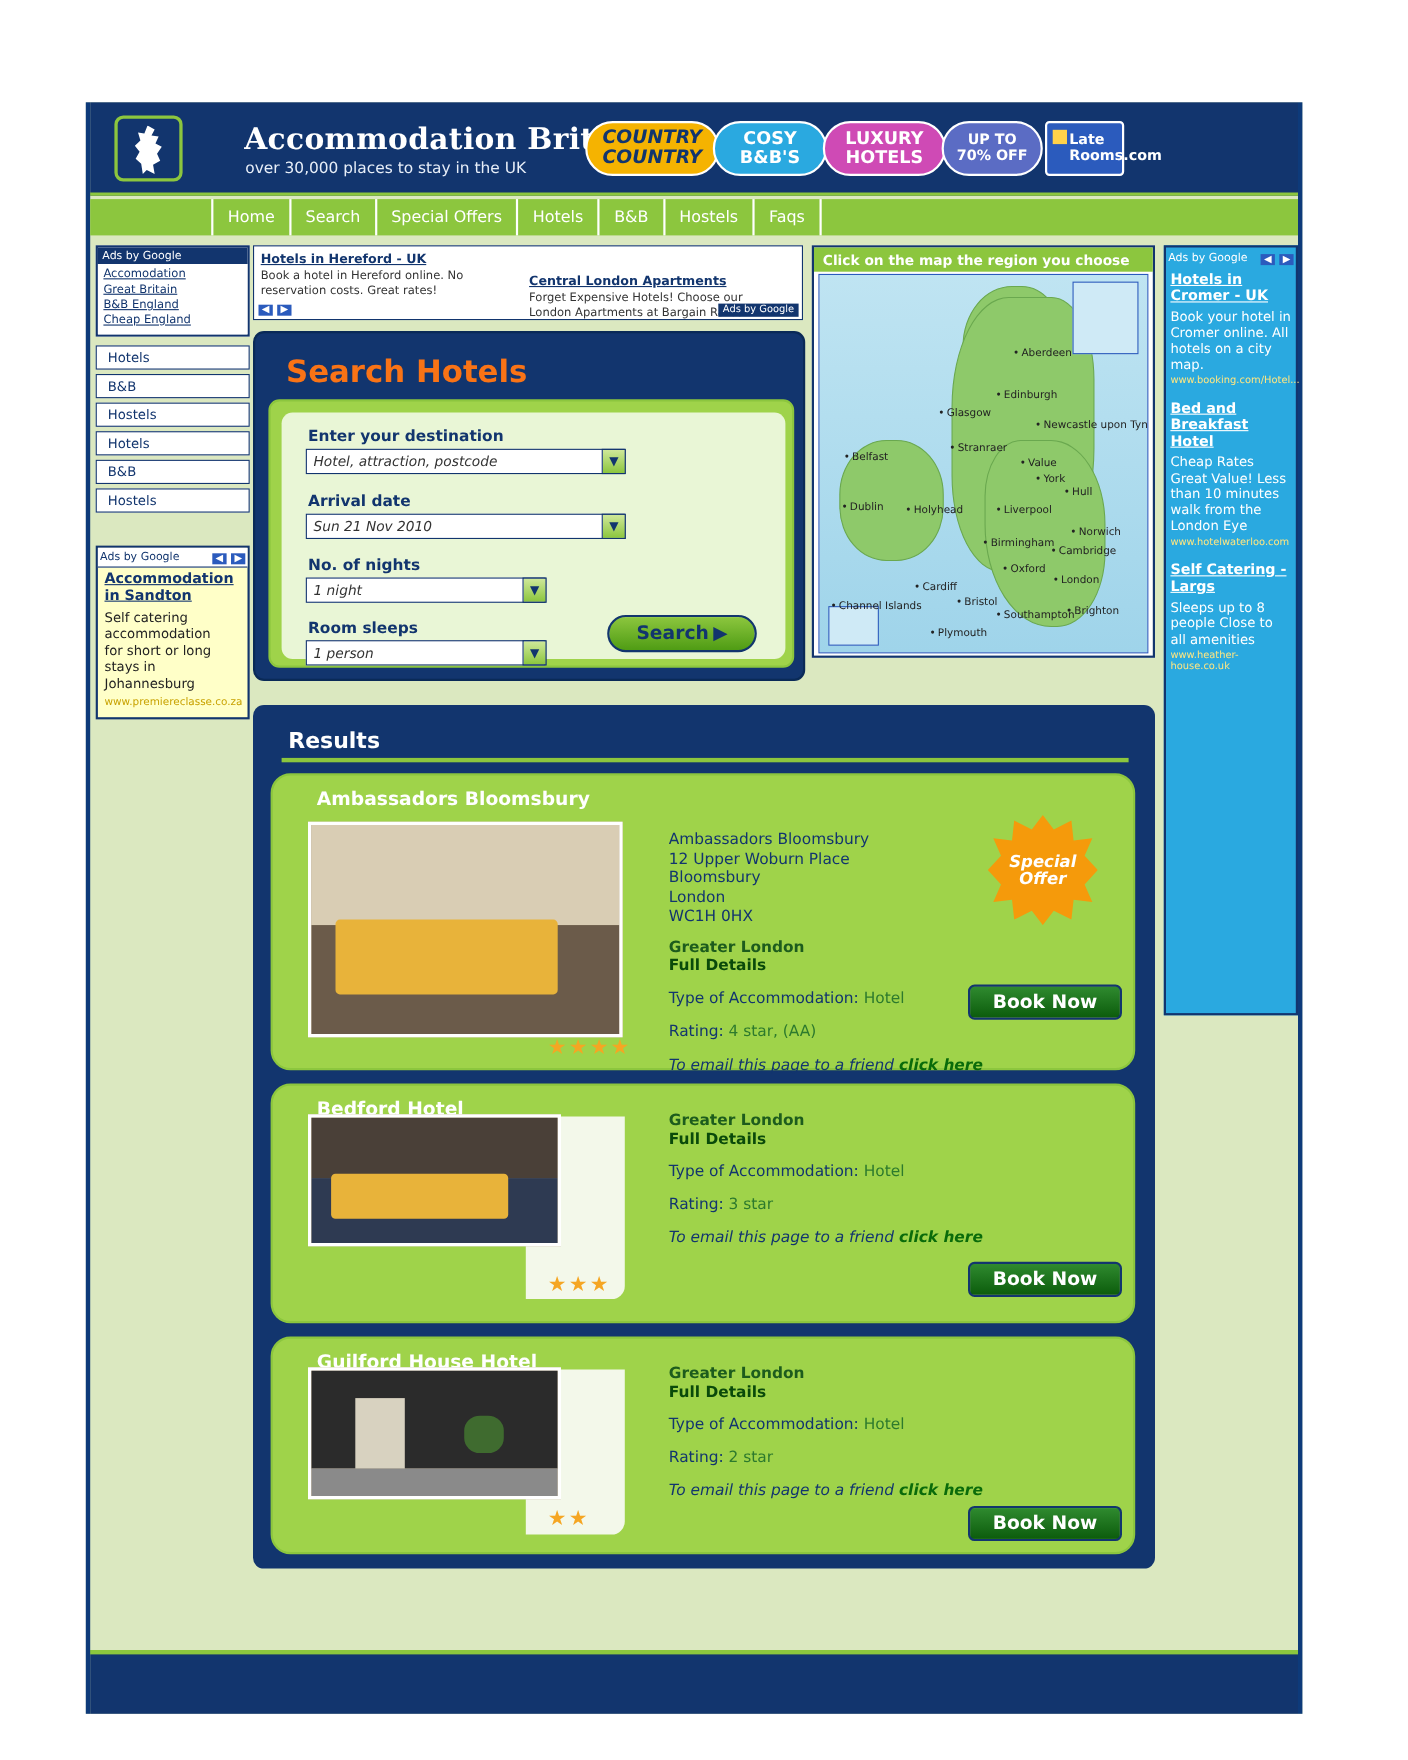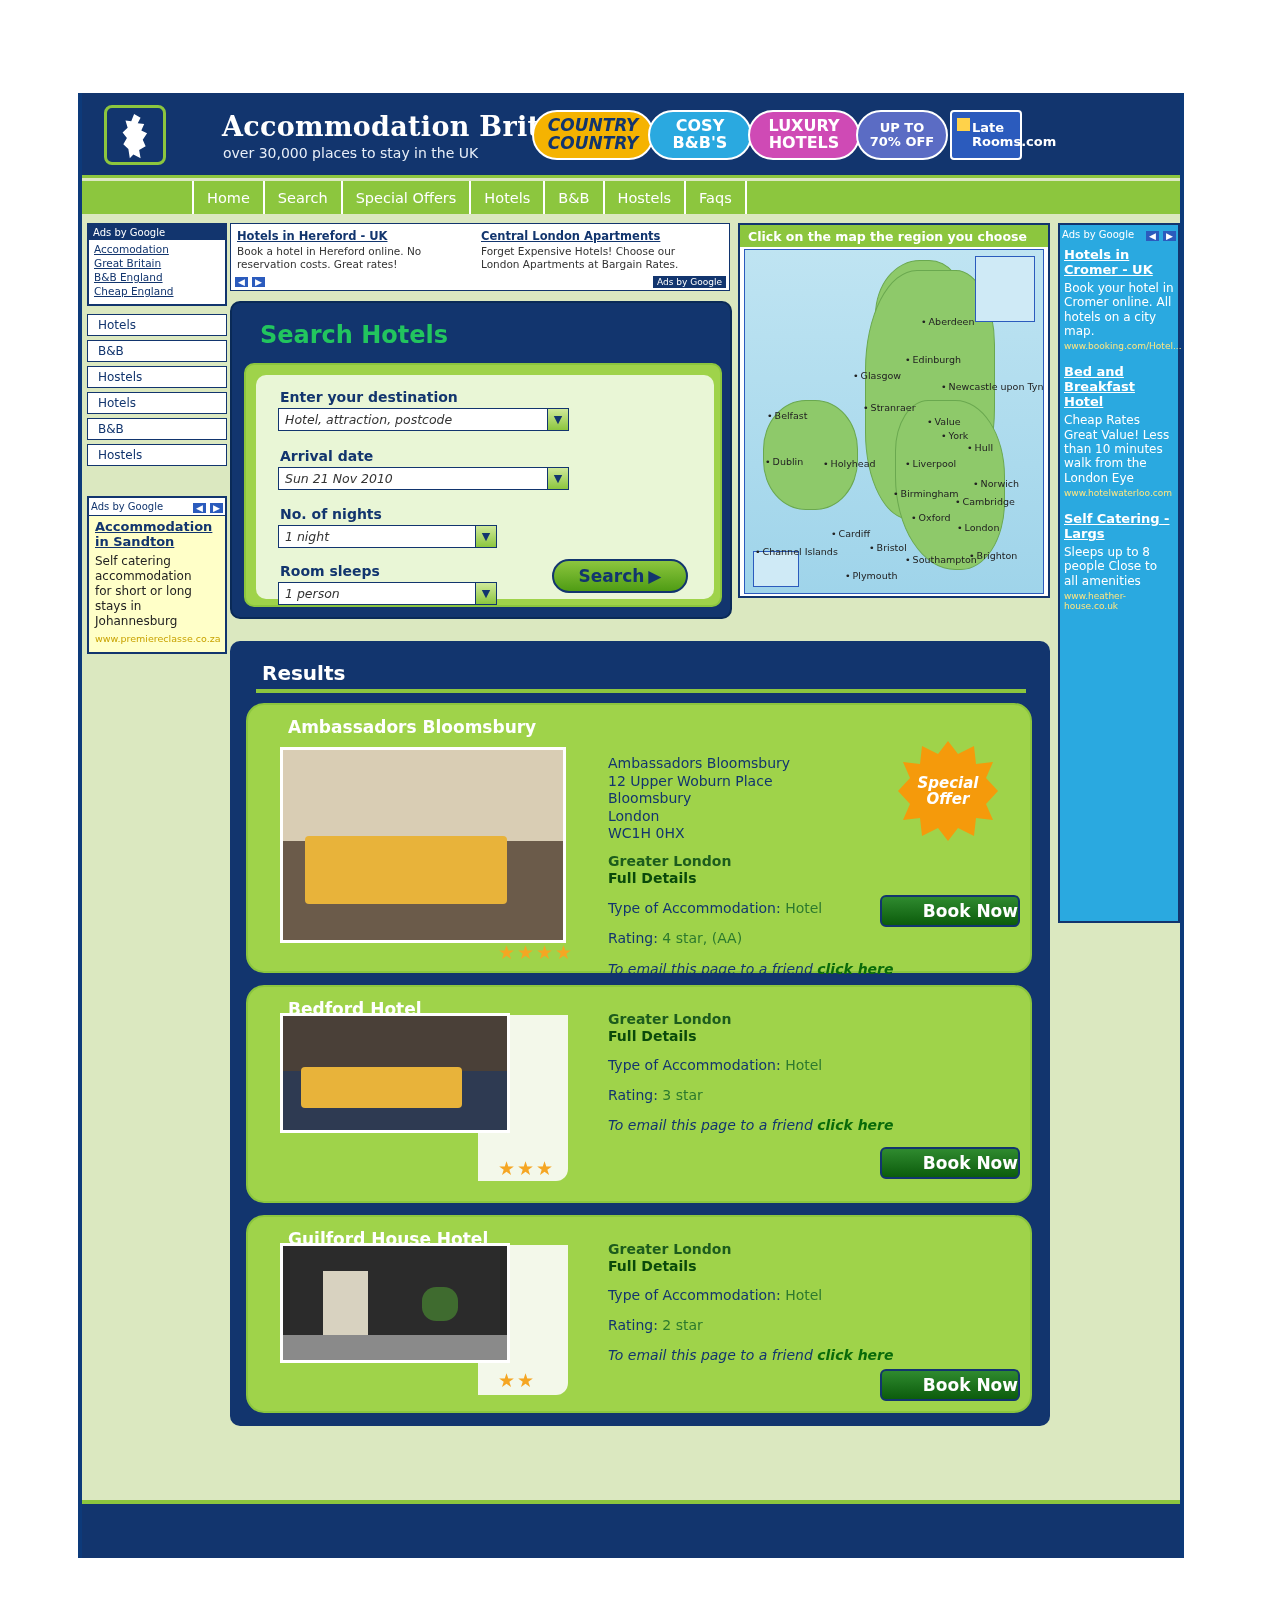--- a/index.html
+++ b/index.html
@@ -101,33 +101,33 @@
   .yellow-body { padding:4px 18px 8px 6px; }
   .yellow-body a.t { color:#12356e; font-weight:bold; font-size:13px; text-decoration:underline; display:block; line-height:1.15; }
   .yellow-body p { margin:4px 0 4px 0; font-size:12px; color:#222; line-height:1.25; }
   .yellow-body .url { color:#c8a200; font-size:9.5px; }
   
   .topads {
     position:absolute; left:148px; top:130px; width:500px; height:68px;
     background:#ffffff; border:1px solid #12356e;
   }
   .topads .col { position:absolute; top:4px; width:232px; }
-  .topads .c1 { left:6px; } .topads .c2 { left:250px; }
+  .topads .c1 { left:6px; } .topads .c2 { left:250px;margin-top:20px; }
   .topads a { color:#12356e; font-size:11.5px; font-weight:bold; text-decoration:underline; }
   .topads p { margin:2px 0 0 0; font-size:10.5px; color:#333; line-height:1.2; }
   .topads .nav-arrows { position:absolute; left:4px; bottom:2px; }
   .topads .gfoot { position:absolute; right:3px; bottom:2px; background:#12356e; color:#fff; font-size:9px; padding:1px 4px; }
   
   .search-panel {
     position:absolute; left:148px; top:208px; width:502px; height:318px;
     background:#12356e; border:2px solid #0a2a57; border-radius:10px;
   }
   .search-title {
-    position:absolute; left:28px; top:18px; color:#22c55e;
-    font-size:24px; font-weight:bold;
+    position:absolute; left:28px; top:18px; color:#f97316;
+    font-size:28px; font-weight:bold;
   }
   .search-inner {
     position:absolute; left:12px; top:60px; width:478px; height:244px;
     background:#9fd34a; border-radius:10px; border:2px solid #8cc63e;
   }
   .search-form {
     position:absolute; left:10px; top:10px; width:458px; height:224px;
     background:#e9f6d6; border-radius:10px;
   }
   .f-label { font-size:14px; font-weight:bold; color:#12356e; margin:0 0 3px 2px; }
@@ -218,21 +218,21 @@
   .region { color:#1d5c1d; font-weight:bold; }
   .fulldetails { color:#0a4a0a; font-weight:bold; }
   .value { color:#2d7a2d; }
   .emailline { font-style:italic; font-size:14px; color:#12356e; }
   .emailline a { color:#0a6b0a; font-weight:bold; font-style:italic; text-decoration:none; }
   .booknow {
     position:absolute; width:140px; height:32px;
     background:linear-gradient(#2f8a2f,#0c5c0c);
     border:2px solid #12356e; border-radius:6px;
     color:#ffffff; font-size:17px; font-weight:bold;
-    display:flex; align-items:center; justify-content:flex-end;
+    display:flex; align-items:center; justify-content:center;
   }
   .starburst {
     position:absolute; right:32px; top:36px; width:100px; height:100px;
     background:#f59a0b;
     clip-path: polygon(50% 0%,60% 13%,76% 5%,78% 23%,95% 21%,88% 37%,100% 50%,88% 63%,95% 79%,78% 77%,76% 95%,60% 87%,50% 100%,40% 87%,24% 95%,22% 77%,5% 79%,12% 63%,0% 50%,12% 37%,5% 21%,22% 23%,24% 5%,40% 13%);
     display:flex; align-items:center; justify-content:center;
     color:#ffffff; font-weight:bold; font-size:15px; font-style:italic; text-align:center; line-height:1.1;
   }
   
   .footer {

